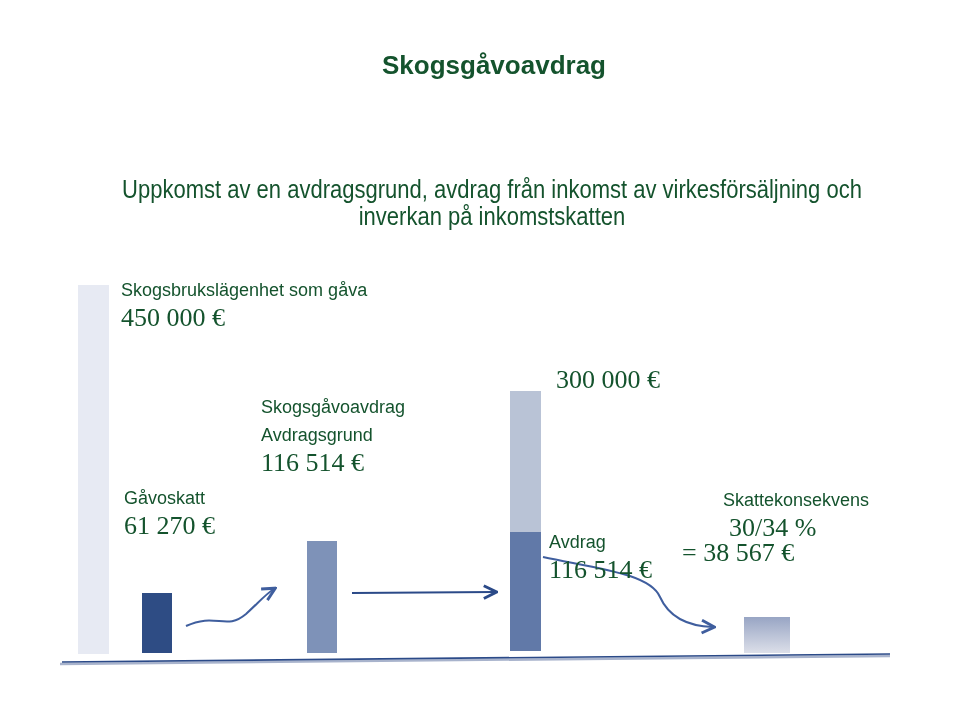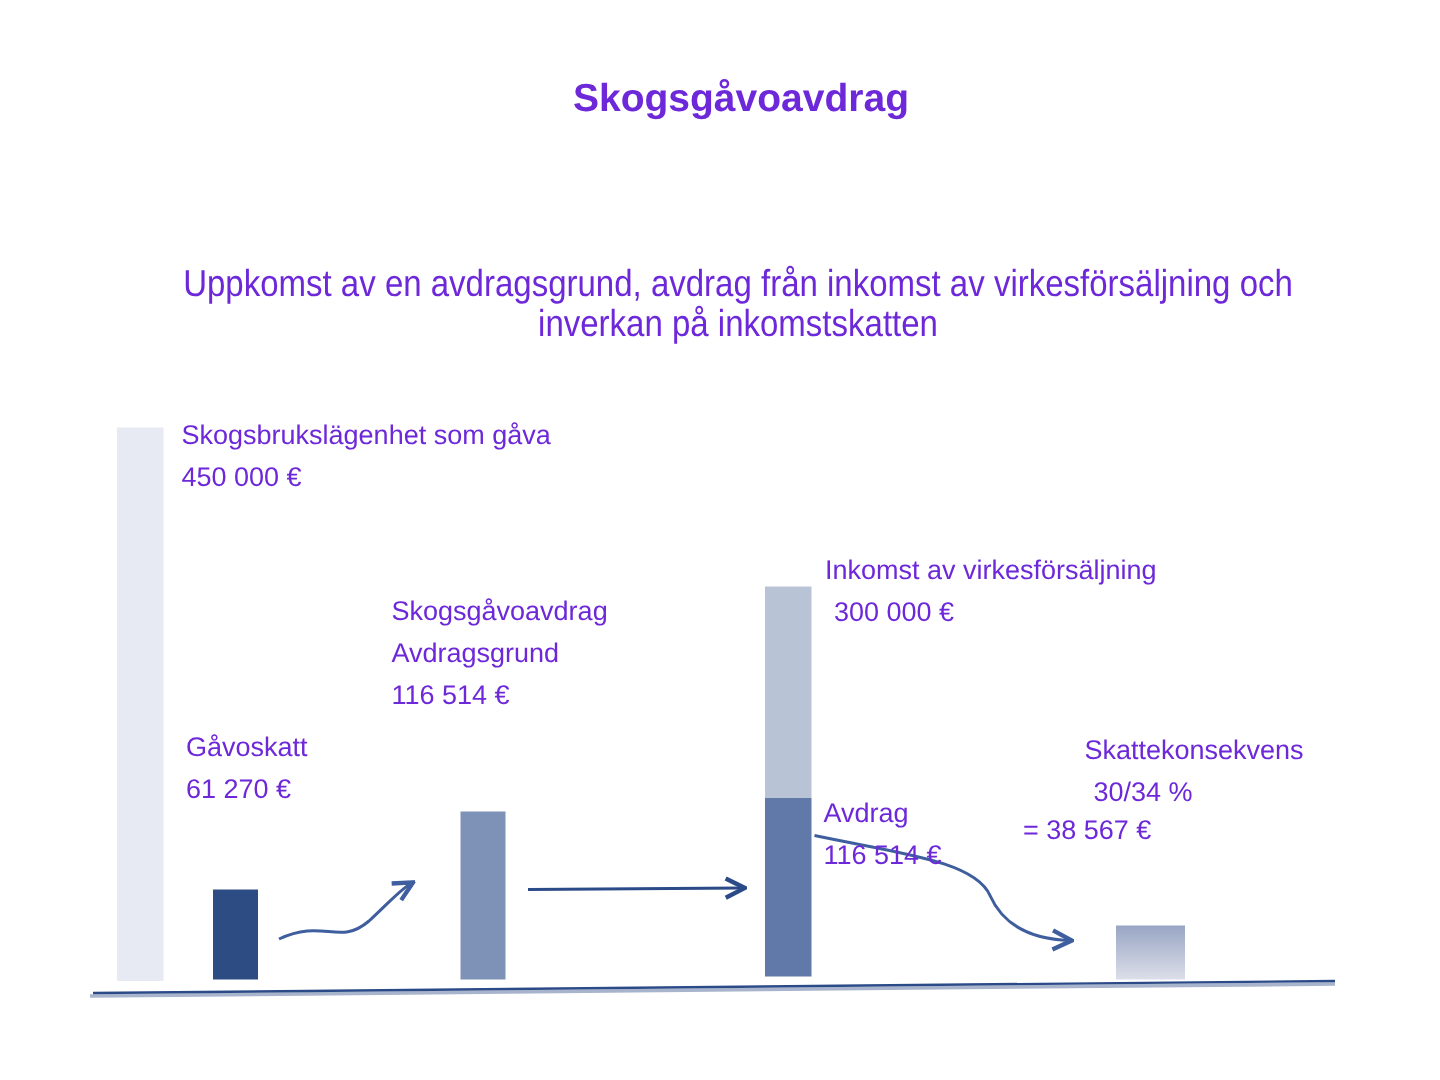--- a/index.html
+++ b/index.html
@@ -1,32 +1,32 @@
 <!DOCTYPE html>
 <html style="--bar-gift: #e7eaf3; --bar-gift-tax: #2e4c84; --bar-deduction-base: #7e92b8; --bar-income-top: #b9c3d6; --bar-income-bottom: #6179a8; --bar-tax-top: #98a5c4; --bar-tax-bottom: #dcdfe9; --arrow: #3f5e9e; --baseline-dark: #2b4a88; --baseline-light: #a8b3cc;"><head>
 <meta charset="utf-8">
 <style>
   html,body{margin:0;padding:0;background:#fff;}
   .slide{
     position:relative;width:960px;height:720px;background:#ffffff;
-    overflow:hidden;font-family:"Liberation Sans",sans-serif;color:#6d28d9;
+    overflow:hidden;font-family:"Liberation Sans",sans-serif;color:#14532d;
   }
   .title{
     position:absolute;left:28px;top:50px;width:932px;
     text-align:center;font-weight:bold;font-size:26px;line-height:30px;
     letter-spacing:0px;
   }
   .subtitle{
     position:absolute;left:0px;top:176px;width:984px;
     transform:scaleX(0.88);transform-origin:492px 0;
     text-align:center;font-size:25px;line-height:27px;
   }
   .tb{position:absolute;white-space:nowrap;}
   .t-sans{font-family:"Liberation Sans",sans-serif;font-size:18px;line-height:28px;}
-  .t-serif{font-family:Liberation Sans, sans-serif;font-size:18px;line-height:28px;}
+  .t-serif{font-family:Liberation Serif, serif;font-size:26px;line-height:28px;}
   .indent{padding-left:6px;}
   .bar{position:absolute;}
   .bar-gift{left:78px;top:285px;width:31px;height:369px;background:var(--bar-gift,#e7eaf3);}
   .bar-gift-tax{left:142px;top:593px;width:30px;height:60px;background:var(--bar-gift-tax,#2e4c84);}
   .bar-deduction-base{left:307px;top:541px;width:30px;height:112px;background:var(--bar-deduction-base,#7e92b8);}
   .bar-income{left:510px;top:391px;width:31px;height:260px;}
   .bar-income-top{width:100%;height:141px;background:var(--bar-income-top,#b9c3d6);}
   .bar-income-bottom{width:100%;height:119px;background:var(--bar-income-bottom,#6179a8);}
   .bar-tax{left:744px;top:617px;width:46px;height:36px;
     background:linear-gradient(to bottom,var(--bar-tax-top,#98a5c4),var(--bar-tax-bottom,#dcdfe9));}
@@ -81,21 +81,20 @@
     <div class="t-serif">450 000 €</div>
   </div>
 
   <div class="tb" style="left:261px;top:393px">
     <div class="t-sans">Skogsgåvoavdrag</div>
     <div class="t-sans">Avdragsgrund</div>
     <div class="t-serif">116 514 €</div>
   </div>
 
   <div class="tb" style="left:550px;top:366px">
-    <div class="t-sans">Inkomst av virkesförsäljning</div>
     <div class="t-serif indent">300 000 €</div>
   </div>
 
   <div class="tb" style="left:124px;top:484px">
     <div class="t-sans">Gåvoskatt</div>
     <div class="t-serif">61 270 €</div>
   </div>
 
   <div class="tb" style="left:723px;top:486px">
     <div class="t-sans">Skattekonsekvens</div>

